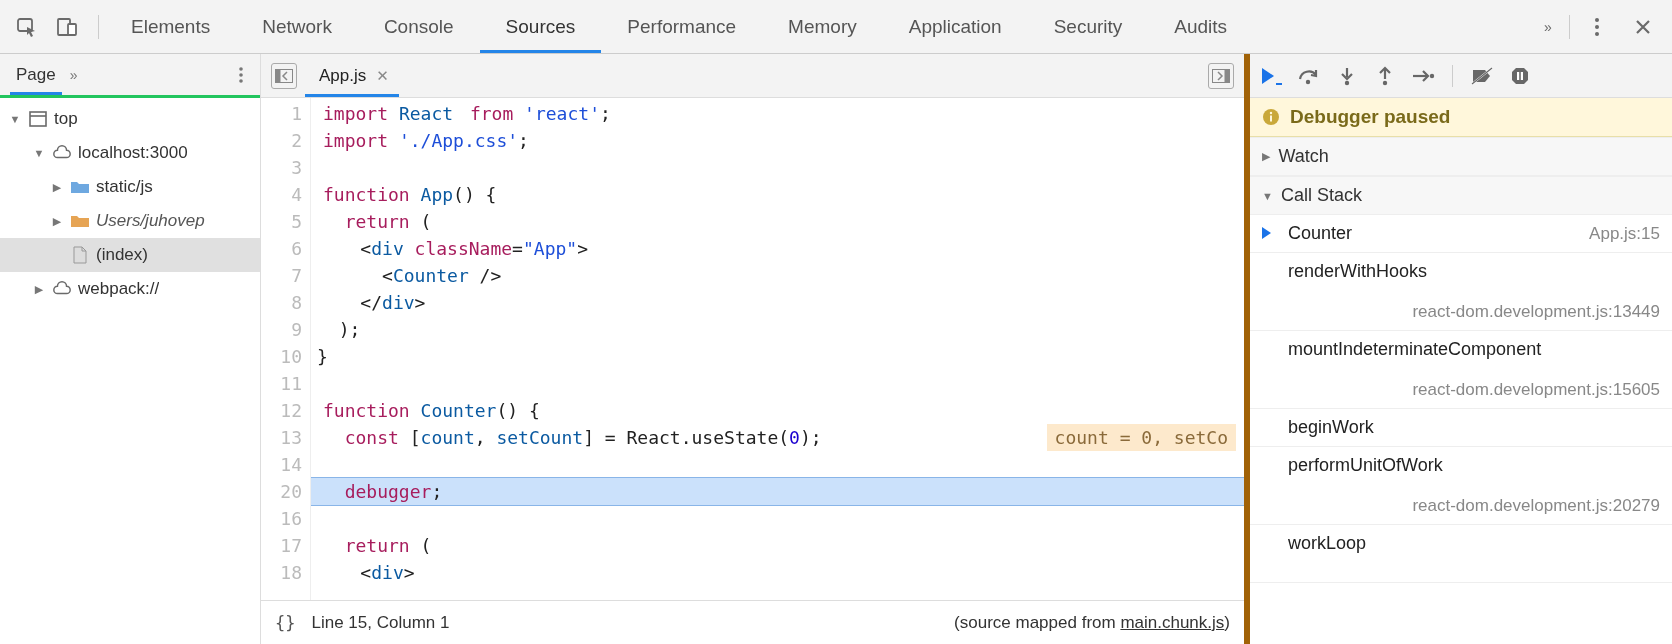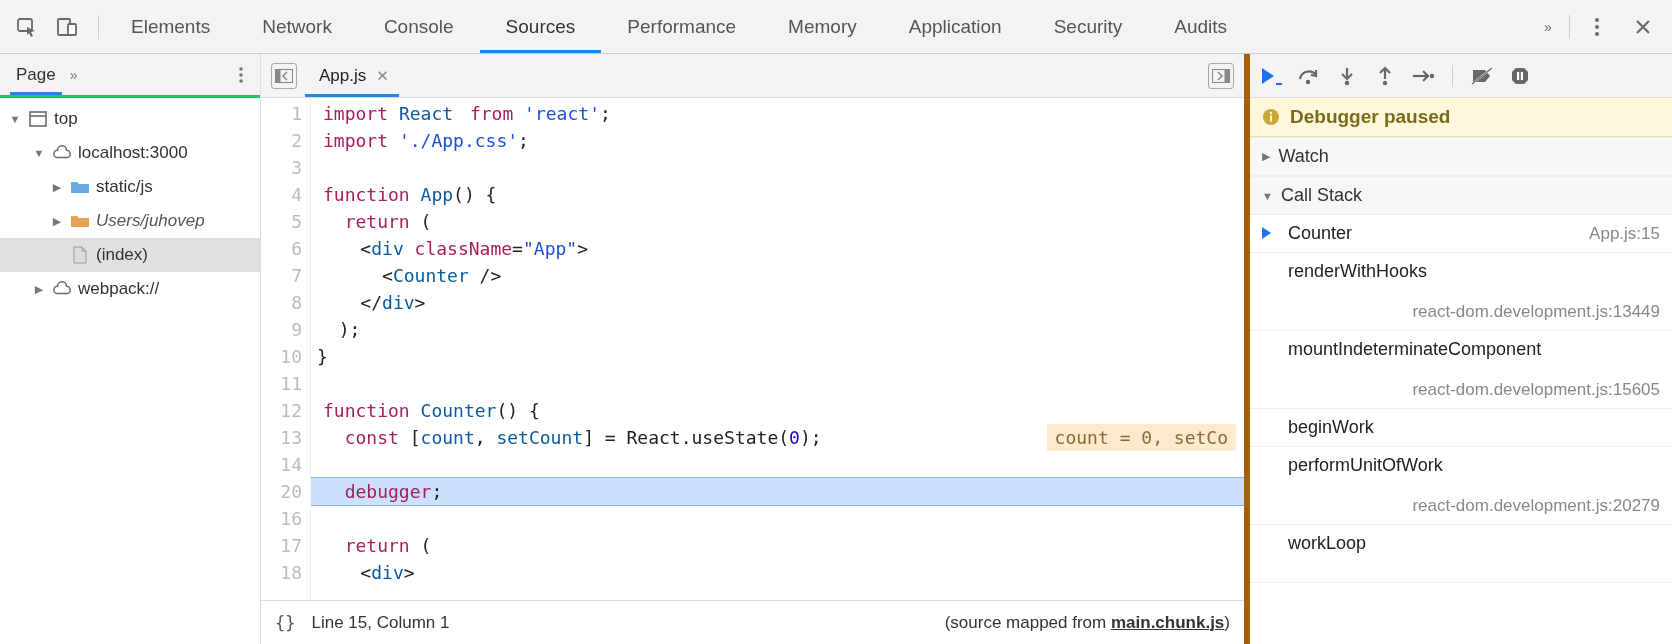--- a/index.html
+++ b/index.html
@@ -56,21 +56,21 @@
 .str { color: #1d4ed8; }
 .tag { color: #0b5aa1; }
 .attr { color: #a71d5d; margin-top: 40px; }
 .num { color: #1c00cf; }
 .pln { color: #222; }
 .op { color: #222; }
 
 .statusbar { height: 44px; border-top: 1px solid #ddd; background: #fff; display: flex; align-items: center; padding: 0 14px; font-size: 17px; color: #333; gap: 16px; }
 .statusbar .sb-format { color: #555; font-family: Menlo, monospace; }
 .statusbar .sb-spacer { flex: 1; }
-.statusbar a { color: #333; text-decoration: underline; cursor: pointer; font-weight: bold; }
+.statusbar a { color: #333; text-decoration: underline; cursor: pointer; }
 
 
 .debug { width: 428px; border-left: 6px solid #a16207; display: flex; flex-direction: column; background: #fff; overflow: hidden; }
 .debug-toolbar { height: 44px; background: #f3f3f3; border-bottom: 1px solid #ddd; display: flex; align-items: center; padding: 0 8px; gap: 12px; }
 .dbg-icon { color: #676767; display: flex; align-items: center; justify-content: center; width: 26px; height: 26px; cursor: pointer; }
 .dbg-icon.resume { color: #1a73e8; }
 .dbg-divider { width: 1px; height: 22px; background: #ccc; margin: 0 4px; }
 .debug-banner { background: #fff7db; border-bottom: 1px solid #e8dfa9; display: flex; align-items: center; gap: 10px; padding: 8px 12px; font-size: 19px; color: #7a6a1a; font-weight: 600; }
 .debug-banner .info-icon { color: #b89b2a; }
 .section-head { display: flex; align-items: center; gap: 8px; padding: 8px 12px; border-top: 1px solid #eee; border-bottom: 1px solid #eee; font-size: 18px; background: #f7f7f7; cursor: pointer; }

